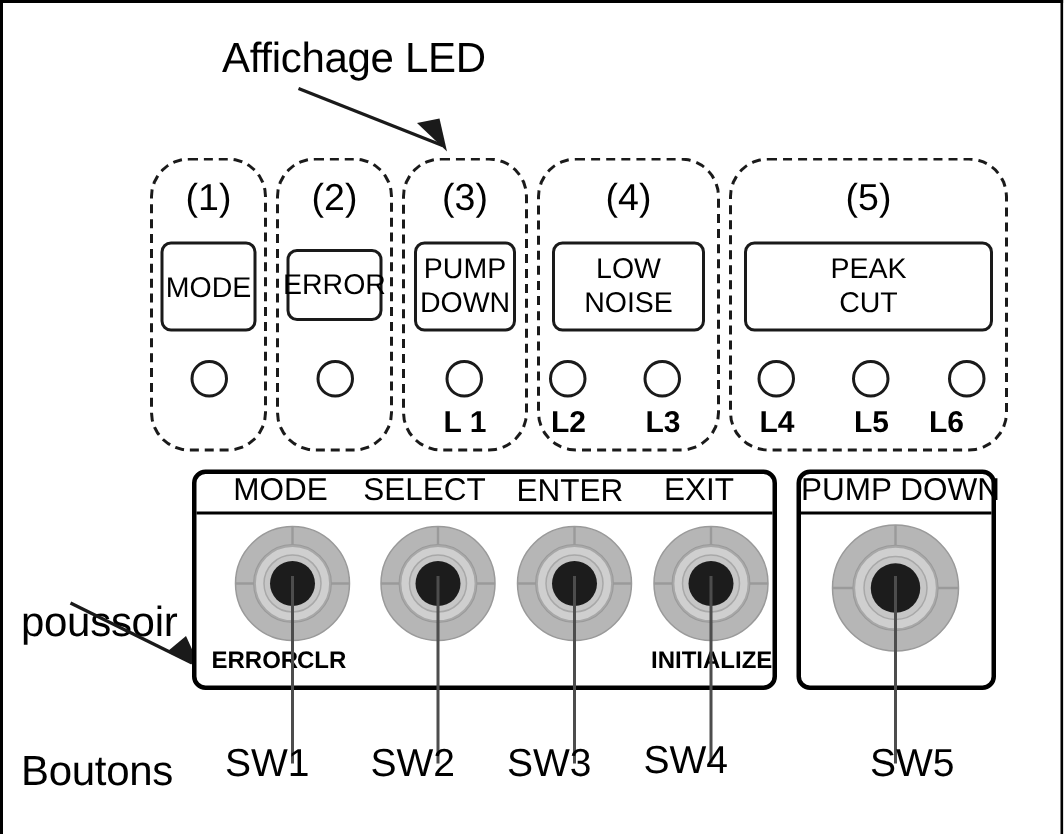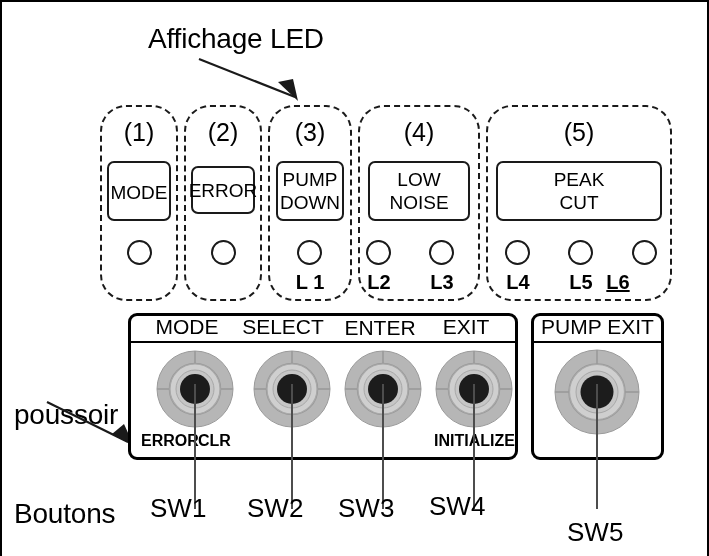--- a/index.html
+++ b/index.html
@@ -219,21 +219,21 @@
   </div>
   <div class="led-box" style="left:496px; top:161px; width:166px; height:60px;">
     <span>PEAK</span>
     <span>CUT</span>
   </div>
   <div class="led-circle" style="left:505px; top:240px;"></div>
   <div class="led-id" style="left:498px; top:272px;">L4</div>
   <div class="led-circle" style="left:568px; top:240px;"></div>
   <div class="led-id" style="left:561px; top:272px;">L5</div>
   <div class="led-circle" style="left:632px; top:240px;"></div>
-  <div class="led-id" style="left:598px; top:272px;text-decoration:underline;">L6</div>
+  <div class="led-id" style="left:611px; top:272px;">L6</div>
 
   <div class="btn-panel" style="left:128px; top:313px; width:390px; height:147px;">
     <div class="btn-panel-header"></div>
   </div>
 
   <div class="btn-head-label" style="left:140px; top:315px; width:94px;">MODE</div>
   <div class="btn-head-label" style="left:236px; top:315px; width:94px;">SELECT</div>
   <div class="btn-head-label" style="left:333px; top:316px; width:94px;">ENTER</div>
   <div class="btn-head-label" style="left:424px; top:315px; width:84px;">EXIT</div>
 
@@ -298,21 +298,21 @@
     </svg>
   </div>
 
   <div class="btn-sub-label" style="left:141px; top:432px;">ERROR</div>
   <div class="btn-sub-label" style="left:198px; top:432px;">CLR</div>
   <div class="btn-sub-label" style="left:434px; top:432px;">INITIALIZE</div>
 
   <div class="btn-panel" style="left:531px; top:313px; width:133px; height:147px;">
     <div class="btn-panel-header"></div>
   </div>
-  <div class="btn-head-label" style="left:534px; top:315px; width:127px;">PUMP EXIT</div>
+  <div class="btn-head-label" style="left:534px; top:315px; width:127px;">PUMP DOWN</div>
 
   <div class="knob" style="left:553px; top:348px;">
     <svg width="88" height="88" viewBox="0 0 88 88">
       <circle cx="44" cy="44" r="42" fill="#b6b6b6" stroke="#9a9a9a" stroke-width="1"></circle>
       <g stroke="#9a9a9a" stroke-width="1.6" fill="none">
         <line x1="44" y1="2" x2="44" y2="17"></line>
         <line x1="44" y1="71" x2="44" y2="86"></line>
         <line x1="2" y1="44" x2="17" y2="44"></line>
         <line x1="71" y1="44" x2="86" y2="44"></line>
         <circle cx="44" cy="44" r="28"></circle>
@@ -326,15 +326,15 @@
   <div class="leader" style="left:194px; top:384px; height:125px;"></div>
   <div class="leader" style="left:291px; top:384px; height:125px;"></div>
   <div class="leader" style="left:382px; top:384px; height:125px;"></div>
   <div class="leader" style="left:473px; top:384px; height:125px;"></div>
   <div class="leader" style="left:596px; top:384px; height:125px;"></div>
 
   <div class="sw-label" style="left:150px; top:494px;">SW1</div>
   <div class="sw-label" style="left:247px; top:494px;">SW2</div>
   <div class="sw-label" style="left:338px; top:494px;">SW3</div>
   <div class="sw-label" style="left:429px; top:492px;">SW4</div>
-  <div class="sw-label" style="left:567px; top:494px;margin-top:24px;">SW5</div>
+  <div class="sw-label" style="left:580px; top:494px;">SW5</div>
 
 </div>
 
 </body></html>

